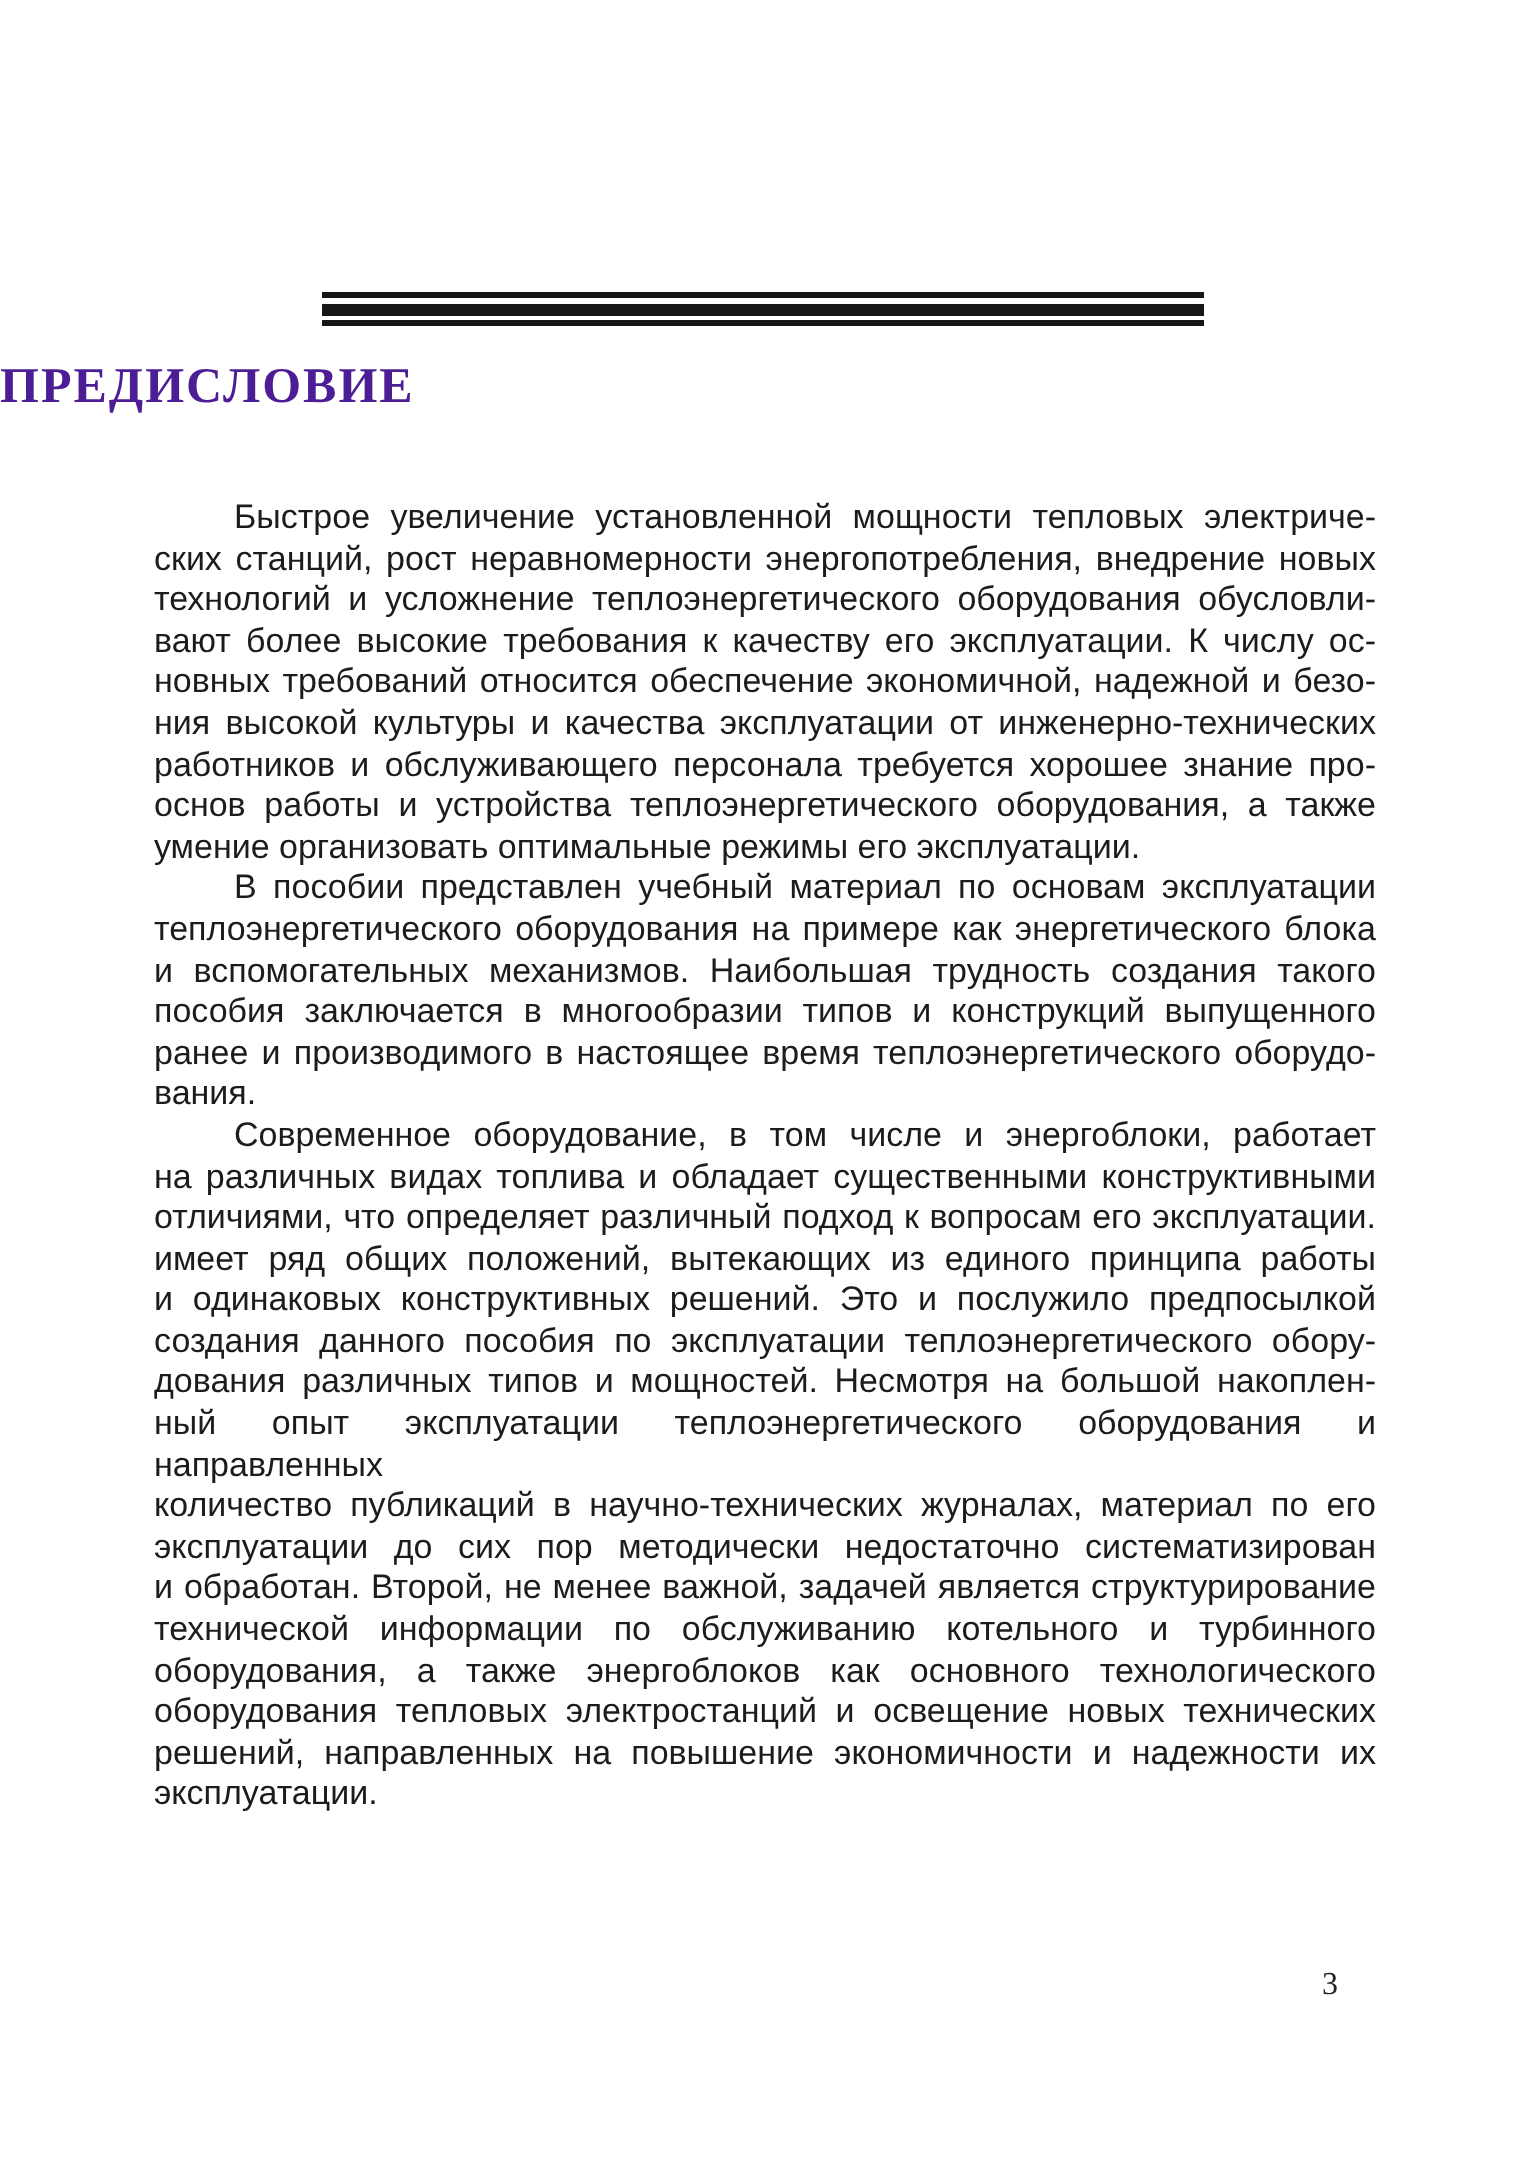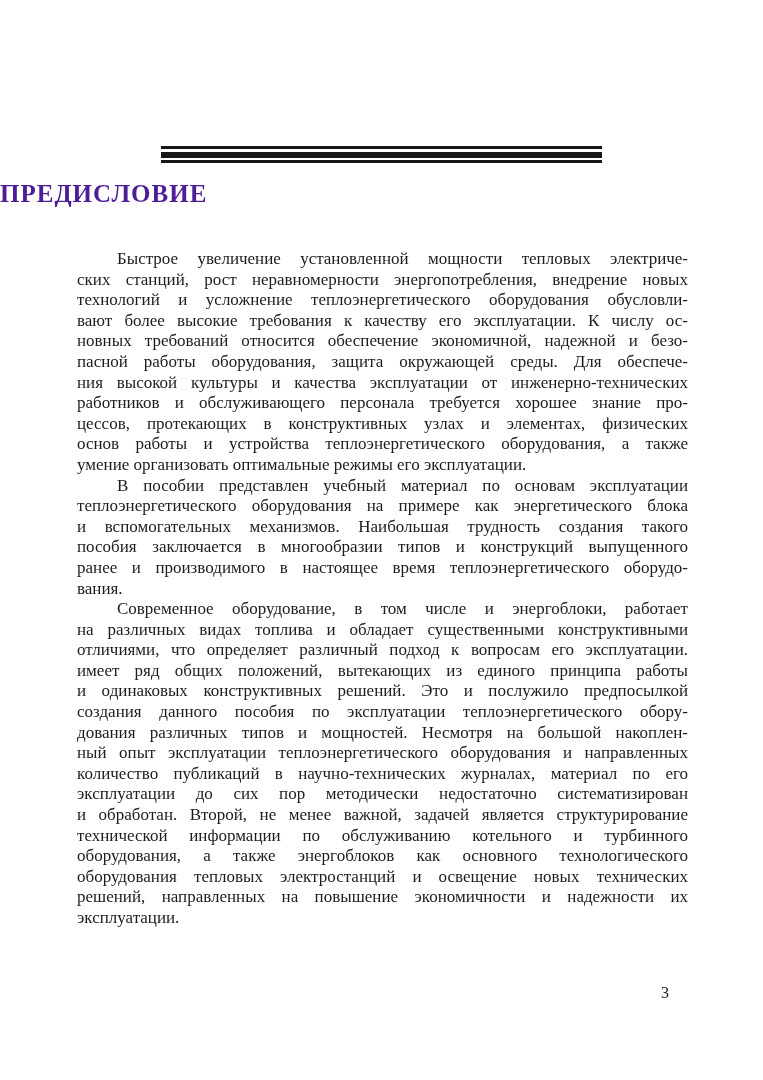--- a/index.html
+++ b/index.html
@@ -40,21 +40,21 @@
     line-height: 30px;
     letter-spacing: 1px;
     color: #4c1d95;
   }
 
   .content {
     position: absolute;
     top: 249px;
     left: 77px;
     width: 611px;
-    font-family: Liberation Serif, serif;
+    font-family: Liberation Sans, sans-serif;
     font-size: 17px;
     line-height: 20.6px;
     color: #1c1c1c;
   }
   .paragraph { margin: 0; }
   .line {
     text-align: justify;
     text-align-last: justify;
     white-space: normal;
   }
@@ -86,24 +86,22 @@
   <div class="title">ПРЕДИСЛОВИЕ</div>
 
   <div class="content">
 
   <div class="paragraph">
         <div class="line first-line">Быстрое увеличение установленной мощности тепловых электриче-</div>
         <div class="line">ских станций, рост неравномерности энергопотребления, внедрение новых</div>
         <div class="line">технологий и усложнение теплоэнергетического оборудования обусловли-</div>
         <div class="line">вают более высокие требования к качеству его эксплуатации. К числу ос-</div>
         <div class="line">новных требований относится обеспечение экономичной, надежной и безо-</div>
-        <div class="line">пасной работы оборудования, защита окружающей среды. Для обеспече-</div>
         <div class="line">ния высокой культуры и качества эксплуатации от инженерно-технических</div>
         <div class="line">работников и обслуживающего персонала требуется хорошее знание про-</div>
-        <div class="line">цессов, протекающих в конструктивных узлах и элементах, физических</div>
         <div class="line">основ работы и устройства теплоэнергетического оборудования, а также</div>
         <div class="line last-line">умение организовать оптимальные режимы его эксплуатации.</div>
       </div>
       <div class="paragraph">
         <div class="line first-line">В пособии представлен учебный материал по основам эксплуатации</div>
         <div class="line">теплоэнергетического оборудования на примере как энергетического блока</div>
         <div class="line">и вспомогательных механизмов. Наибольшая трудность создания такого</div>
         <div class="line">пособия заключается в многообразии типов и конструкций выпущенного</div>
         <div class="line">ранее и производимого в настоящее время теплоэнергетического оборудо-</div>
         <div class="line last-line">вания.</div>

